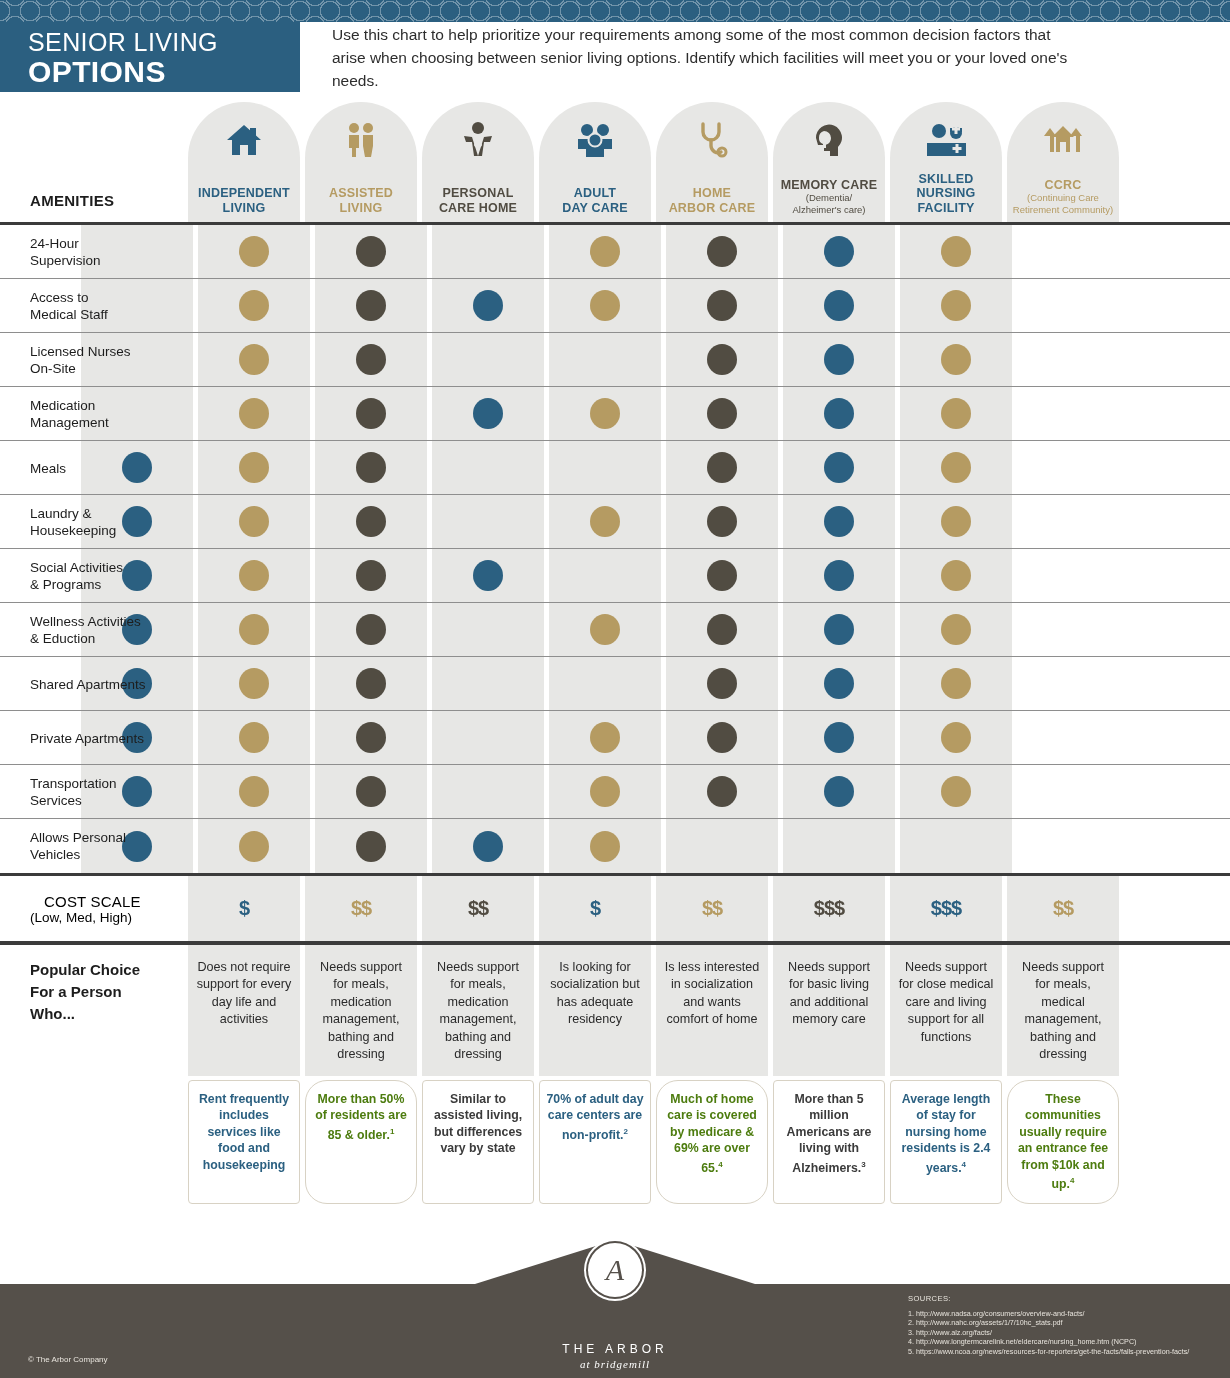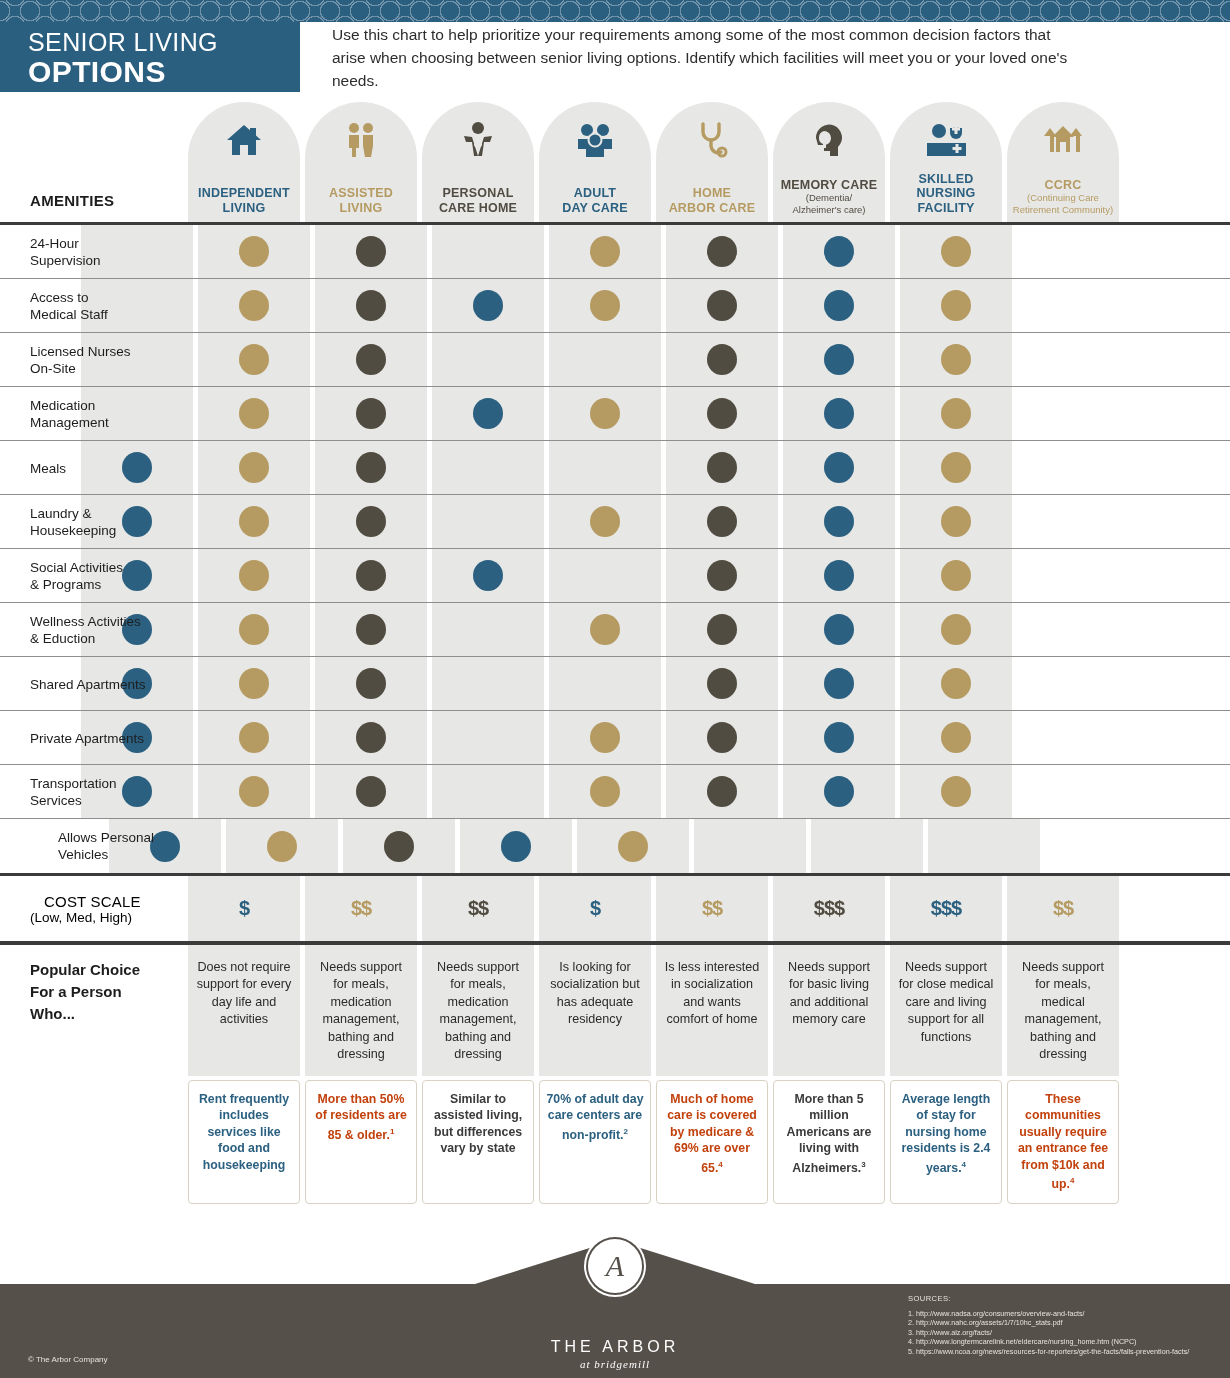--- a/index.html
+++ b/index.html
@@ -53,21 +53,21 @@
   .head-cell .hc-sub{ font-size:9.5px; font-weight:normal; line-height:11.5px; }
   .amenities-label{
     position:absolute; left:30px; bottom:13px;
     font-size:15px; font-weight:bold; letter-spacing:.3px; color:#1d1d1d;
   }
 
   .rule-thick{ height:3px; background:#3b3b3b; margin:0 0 0 0; }
   .rule-thick-2{ height:3.5px; background:#3b3b3b; }
 
   .amen-row{ display:flex; padding-left:81px; position:relative; height:54px; border-bottom:1px solid #8e8e8e;text-decoration:underline;}
-  .amen-row:last-child{ border-bottom:none;margin-left:28px; }
+  .amen-row:last-child{ border-bottom:none; }
   .amen-name{
     position:absolute; left:30px; top:0; height:54px;
     display:flex; align-items:center;
     font-size:13.5px; line-height:17px; color:#1d1d1d; width:160px;
   }
   .cell{ width:112px; margin-right:5px; background:#e7e7e5; display:flex; align-items:center; justify-content:center; }
   .dot{ width:30px; height:31px; border-radius:50%; }
   .dot.blue{ background:#2b6081; }
   .dot.gold{ background:#b59b62; }
   .dot.dark{ background:#514c42; }
@@ -84,21 +84,21 @@
   
   .pop-row{ display:flex; padding-left:188px; position:relative; }
   .pop-label{ position:absolute; left:30px; top:14px; font-size:15px; font-weight:bold; line-height:22px; color:#1d1d1d; }
   .pop-cell{ width:112px; margin-right:5px; background:#e7e7e5; padding:14px 8px 12px 8px; text-align:center;
              font-size:12.6px; line-height:17.5px; color:#2b2b2b; }
 
   .fact-row{ display:flex; padding-left:188px; position:relative; margin-top:4px; }
   .fact-cell{ width:112px; margin-right:5px; border:1px solid #d8d2c4; border-radius:4px;
               padding:10px 6px 10px 6px; text-align:center; font-size:12.3px; line-height:16.5px;
               font-weight:bold; background:#fff; min-height:120px;}
-  .f-blue{ color:#2b6081; } .f-gold{ color:#c2410c; } .f-dark{ color:#3b3b3b; }
+  .f-blue{ color:#2b6081; } .f-gold{ color:#4d7c0f;border-radius:22px; } .f-dark{ color:#3b3b3b; }
   .fact-cell sup{ font-size:8px; }
 
   
   .footer{
     position:absolute; left:0; bottom:0; width:1230px; height:94px;
     background:#55504a;
   }
   .footer-peak{
     position:absolute; left:50%; transform:translateX(-50%);
     bottom:94px; width:280px; height:44px;
@@ -109,21 +109,21 @@
     position:absolute; left:50%; transform:translateX(-50%); bottom:8px;
     width:220px; text-align:center; color:#fff;
   }
   .logo-seal{
     width:54px; height:54px; border-radius:50%;
     background:#fff; margin:0 auto 8px auto;
     display:flex; align-items:center; justify-content:center;
     color:#55504a; font-family:"Liberation Serif", serif; font-size:30px; font-style:italic;
     box-shadow:0 0 0 2px #55504a, 0 0 0 4px #fff;
   }
-  .logo-name{ font-size:16px; letter-spacing:4px;margin-top:45px; }
+  .logo-name{ font-size:12px; letter-spacing:4px;margin-top:45px; }
   .logo-sub{ font-size:11px; font-family:"Liberation Serif", serif; font-style:italic; letter-spacing:1px; margin-top:2px;}
   .sources{ position:absolute; left:908px; top:10px; color:#e8e4dd; font-size:7.2px; line-height:9.6px;}
   .sources .s-title{ font-size:7.6px; letter-spacing:.4px; margin-bottom:5px;}
   .copyright{ position:absolute; left:28px; bottom:14px; color:#e8e4dd; font-size:8px; }
 </style>
 </head>
 <body>
 
 <div class="pattern-band"></div>
 

